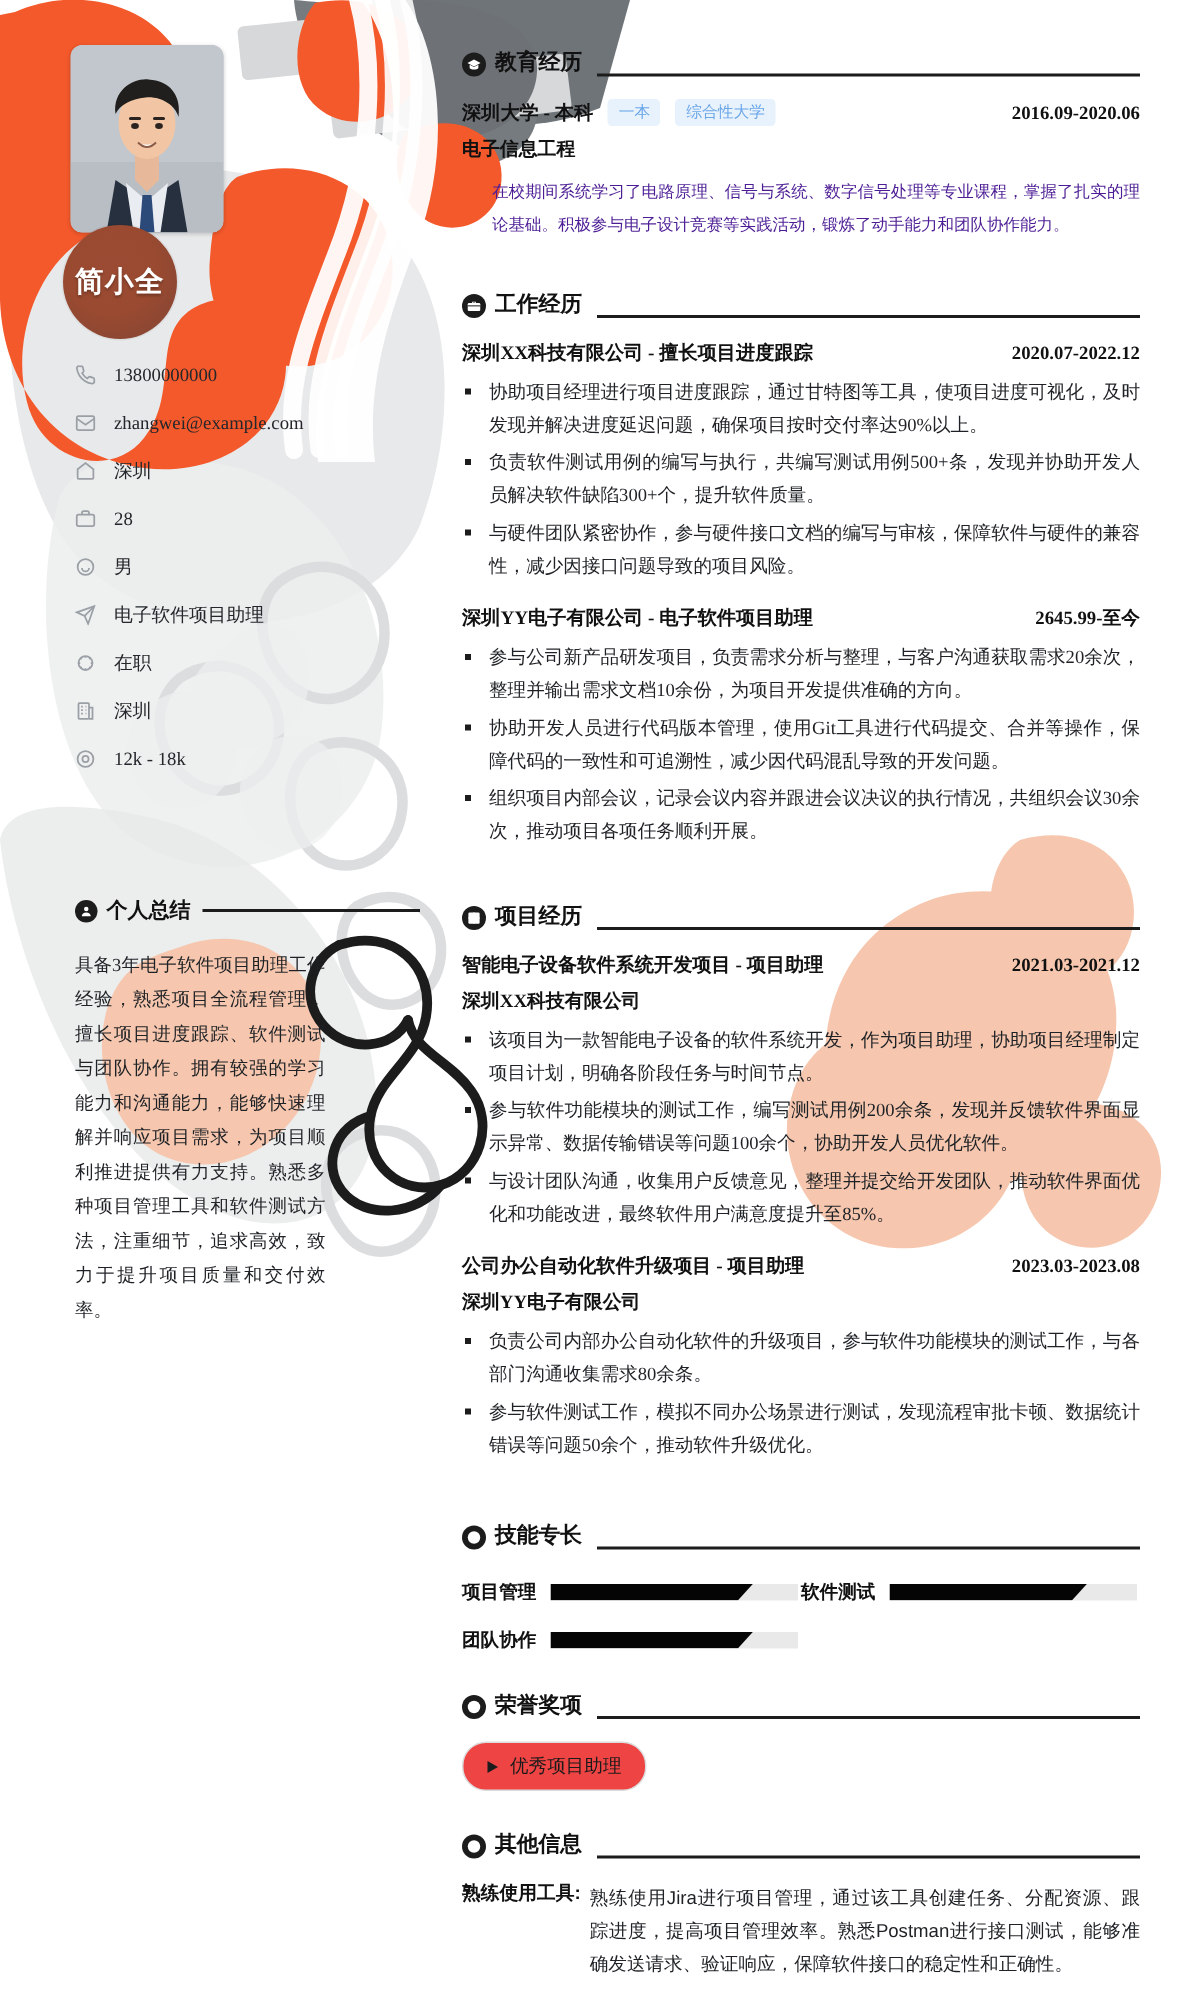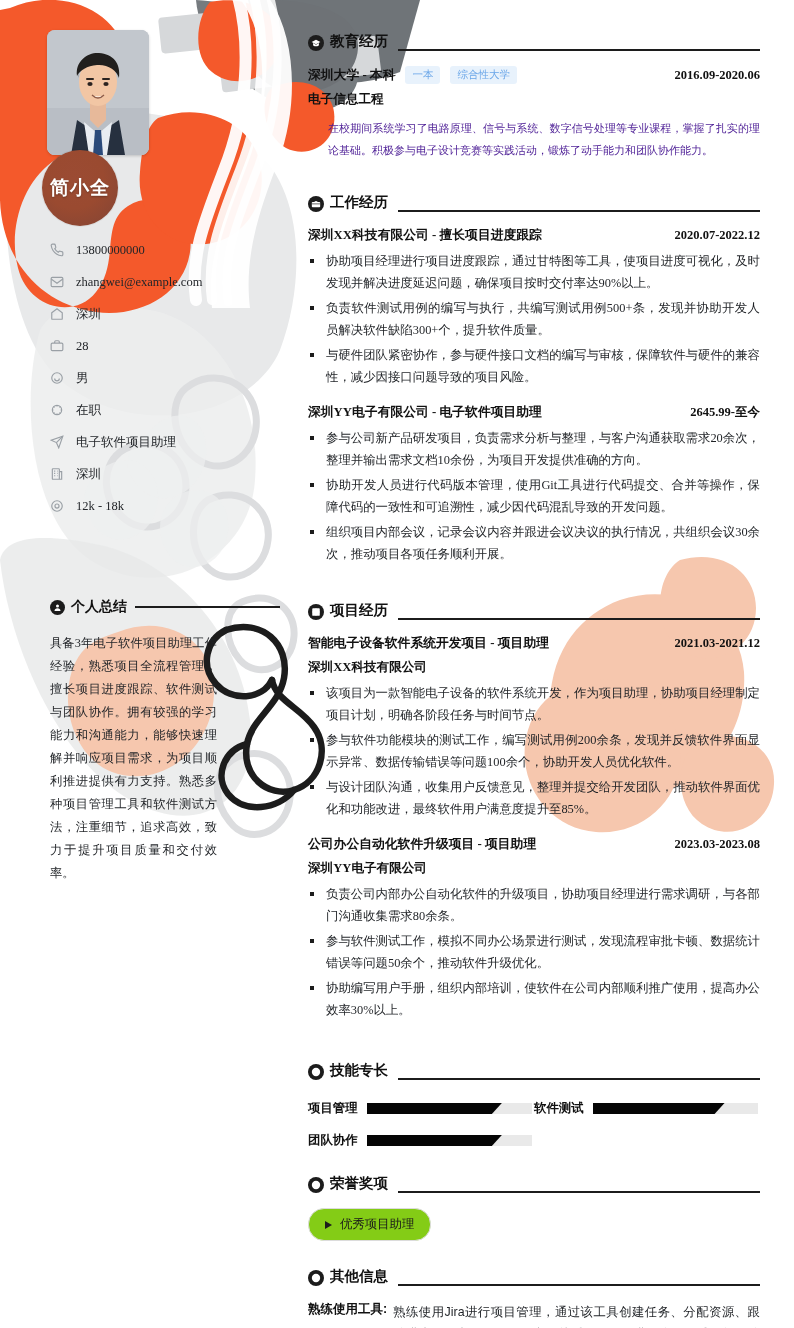--- a/index.html
+++ b/index.html
@@ -92,21 +92,21 @@
   .skill-name { font-size:12.4px; font-weight:700; color:#111; white-space:nowrap; flex:0 0 auto; }
   .bar-track { position:relative; height:11px; background:#e9e9e9; margin-left:9px; width:165px; overflow:hidden; }
   .bar-fill { position:absolute; left:0; top:0; height:100%; background:#050505;
               clip-path:polygon(0 0, 100% 0, calc(100% - 10px) 100%, 0 100%); }
 
   
   .honor-row { display:flex; flex-wrap:wrap; gap:10px; margin-top:2px; }
   .honor-pill {
     display:flex; align-items:center; gap:8px;
     border:1px solid #dcdcdc; border-radius:16px; padding:7px 16px;
-    font-size:12.4px; color:#1a1a1a; background:#84cc16;
+    font-size:12.4px; color:#1a1a1a; background:#ef4444;
   }
   .honor-pill .tri {
     width:0; height:0; border-left:7px solid #1c1c1c;
     border-top:4.5px solid transparent; border-bottom:4.5px solid transparent;
   }
 
   
   .other-row { display:flex; margin-top:2px; }
   .other-label { font-size:12.5px; font-weight:700; color:#111; white-space:nowrap; flex:0 0 auto; }
   .other-text { font-size:12.4px; line-height:22px; color:#1e2125; margin-left:6px; text-align:justify; }
@@ -265,35 +265,35 @@
             <circle cx="12" cy="12" r="9"></circle>
             <path d="M8 13a4 4 0 0 0 8 0"></path>
           </svg>
         </span>
       <span class="c-txt">男</span>
     </div>
 
     <div class="contact-item">
       <span class="c-ico">
           <svg viewBox="0 0 24 24" fill="none" stroke="currentColor" stroke-width="2">
+            <path d="M22 2 11 13"></path>
+            <path d="M22 2 15 22l-4-9-9-4z"></path>
+          </svg>
+        </span>
+      <span class="c-txt">电子软件项目助理</span>
+    </div>
+
+    <div class="contact-item">
+      <span class="c-ico">
+          <svg viewBox="0 0 24 24" fill="none" stroke="currentColor" stroke-width="2">
             <circle cx="12" cy="12" r="8"></circle>
             <path d="M12 4v2M12 18v2M4 12h2M18 12h2M6.3 6.3l1.4 1.4M16.3 16.3l1.4 1.4M17.7 6.3l-1.4 1.4M7.7 16.3l-1.4 1.4"></path>
           </svg>
         </span>
       <span class="c-txt">在职</span>
-    </div>
-
-    <div class="contact-item">
-      <span class="c-ico">
-          <svg viewBox="0 0 24 24" fill="none" stroke="currentColor" stroke-width="2">
-            <path d="M22 2 11 13"></path>
-            <path d="M22 2 15 22l-4-9-9-4z"></path>
-          </svg>
-        </span>
-      <span class="c-txt">电子软件项目助理</span>
     </div>
 
     <div class="contact-item">
       <span class="c-ico">
           <svg viewBox="0 0 24 24" fill="none" stroke="currentColor" stroke-width="2">
             <rect x="4" y="3" width="12" height="18" rx="1"></rect>
             <path d="M16 8h4v13h-4M7 7h2M7 11h2M7 15h2M12 7h1M12 11h1M12 15h1"></path>
           </svg>
         </span>
       <span class="c-txt">深圳</span>
@@ -422,23 +422,22 @@
       </ul>
     </div>
 
     <div class="entry">
       <div class="entry-top">
         <span class="entry-title">公司办公自动化软件升级项目 - 项目助理</span>
         <span class="entry-date">2023.03-2023.08</span>
       </div>
       <div class="entry-sub">深圳YY电子有限公司</div>
       <ul class="bullets">
-        <li>负责公司内部办公自动化软件的升级项目，协助项目经理进行需求调研，与各部门沟通收集需求80余条。</li>
+        <li>负责公司内部办公自动化软件的升级项目，参与软件功能模块的测试工作，与各部门沟通收集需求80余条。</li>
         <li>参与软件测试工作，模拟不同办公场景进行测试，发现流程审批卡顿、数据统计错误等问题50余个，推动软件升级优化。</li>
-        <li>协助编写用户手册，组织内部培训，使软件在公司内部顺利推广使用，提高办公效率30%以上。</li>
       </ul>
     </div>
   </section>
 
   <div class="sp-24"></div>
 
   <section class="sec">
     <div class="sec-head">
       <span class="badge">
         <svg viewBox="0 0 24 24">

